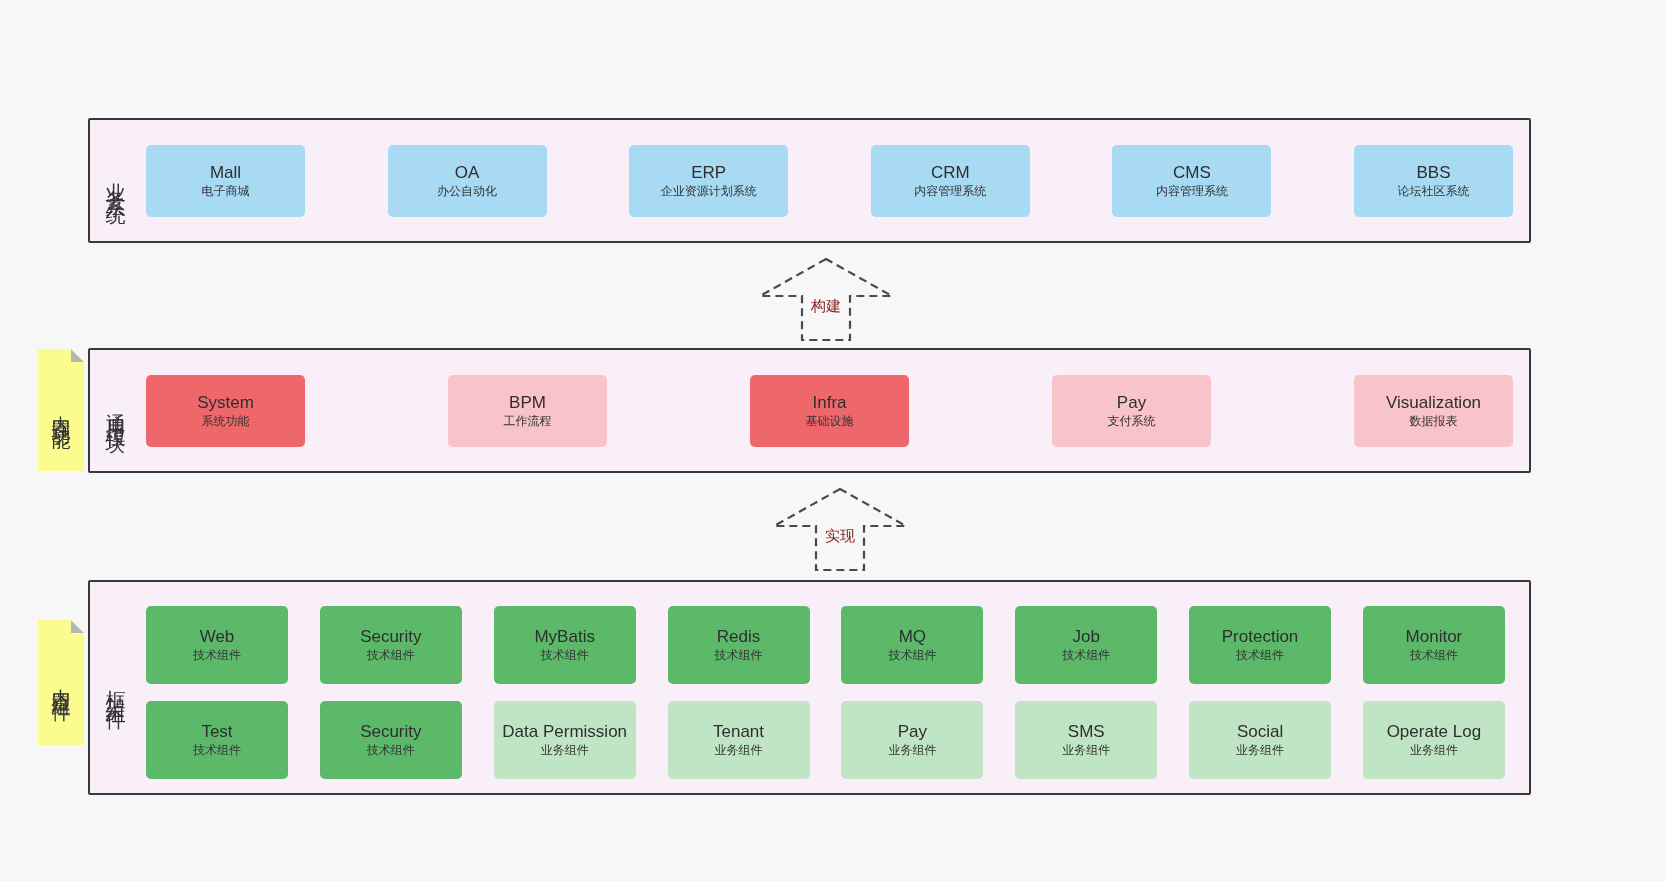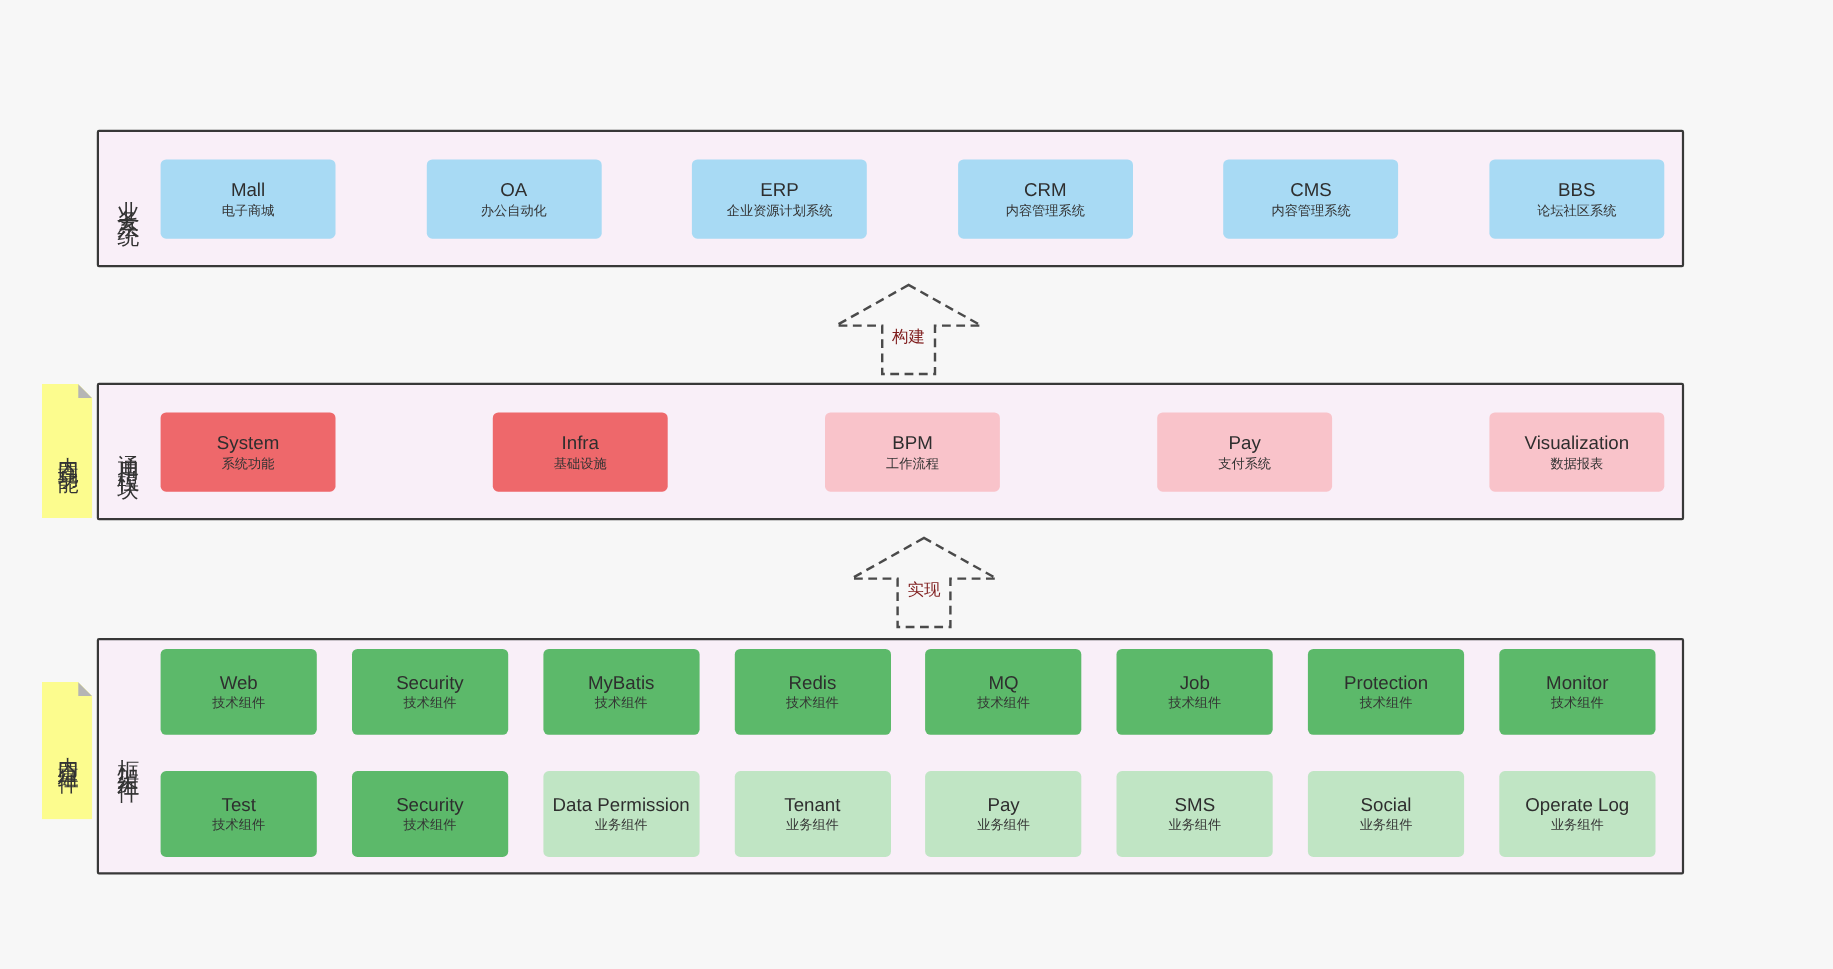--- a/index.html
+++ b/index.html
@@ -170,27 +170,27 @@
     <i class="fold"></i>
   </div>
 
   <section class="band" style="top:348px; height:125px;">
     <div class="band-label">通用模块</div>
     <div class="boxes row6">
       <div class="box red">
         <div class="box-title">System</div>
         <div class="box-subtitle">系统功能</div>
       </div>
+      <div class="box pink">
+        <div class="box-title">BPM</div>
+        <div class="box-subtitle">工作流程</div>
+      </div>
       <div class="box red">
         <div class="box-title">Infra</div>
         <div class="box-subtitle">基础设施</div>
-      </div>
-      <div class="box pink">
-        <div class="box-title">BPM</div>
-        <div class="box-subtitle">工作流程</div>
       </div>
       <div class="box pink">
         <div class="box-title">Pay</div>
         <div class="box-subtitle">支付系统</div>
       </div>
       <div class="box pink">
         <div class="box-title">Visualization</div>
         <div class="box-subtitle">数据报表</div>
       </div>
     </div>
@@ -204,21 +204,21 @@
   </div>
 
   <div class="sticky" style="top:620px; height:125px;">
     <span class="v-text">内置组件</span>
     <i class="fold"></i>
   </div>
 
   <section class="band" style="top:580px; height:215px;">
     <div class="band-label">框架组件</div>
 
-    <div class="boxes row8" style="top:8px;gap:31px;">
+    <div class="boxes row8" style="top:24px;gap:31px;">
       <div class="box green">
         <div class="box-title">Web</div>
         <div class="box-subtitle">技术组件</div>
       </div>
       <div class="box green">
         <div class="box-title">Security</div>
         <div class="box-subtitle">技术组件</div>
       </div>
       <div class="box green">
         <div class="box-title">MyBatis</div>

